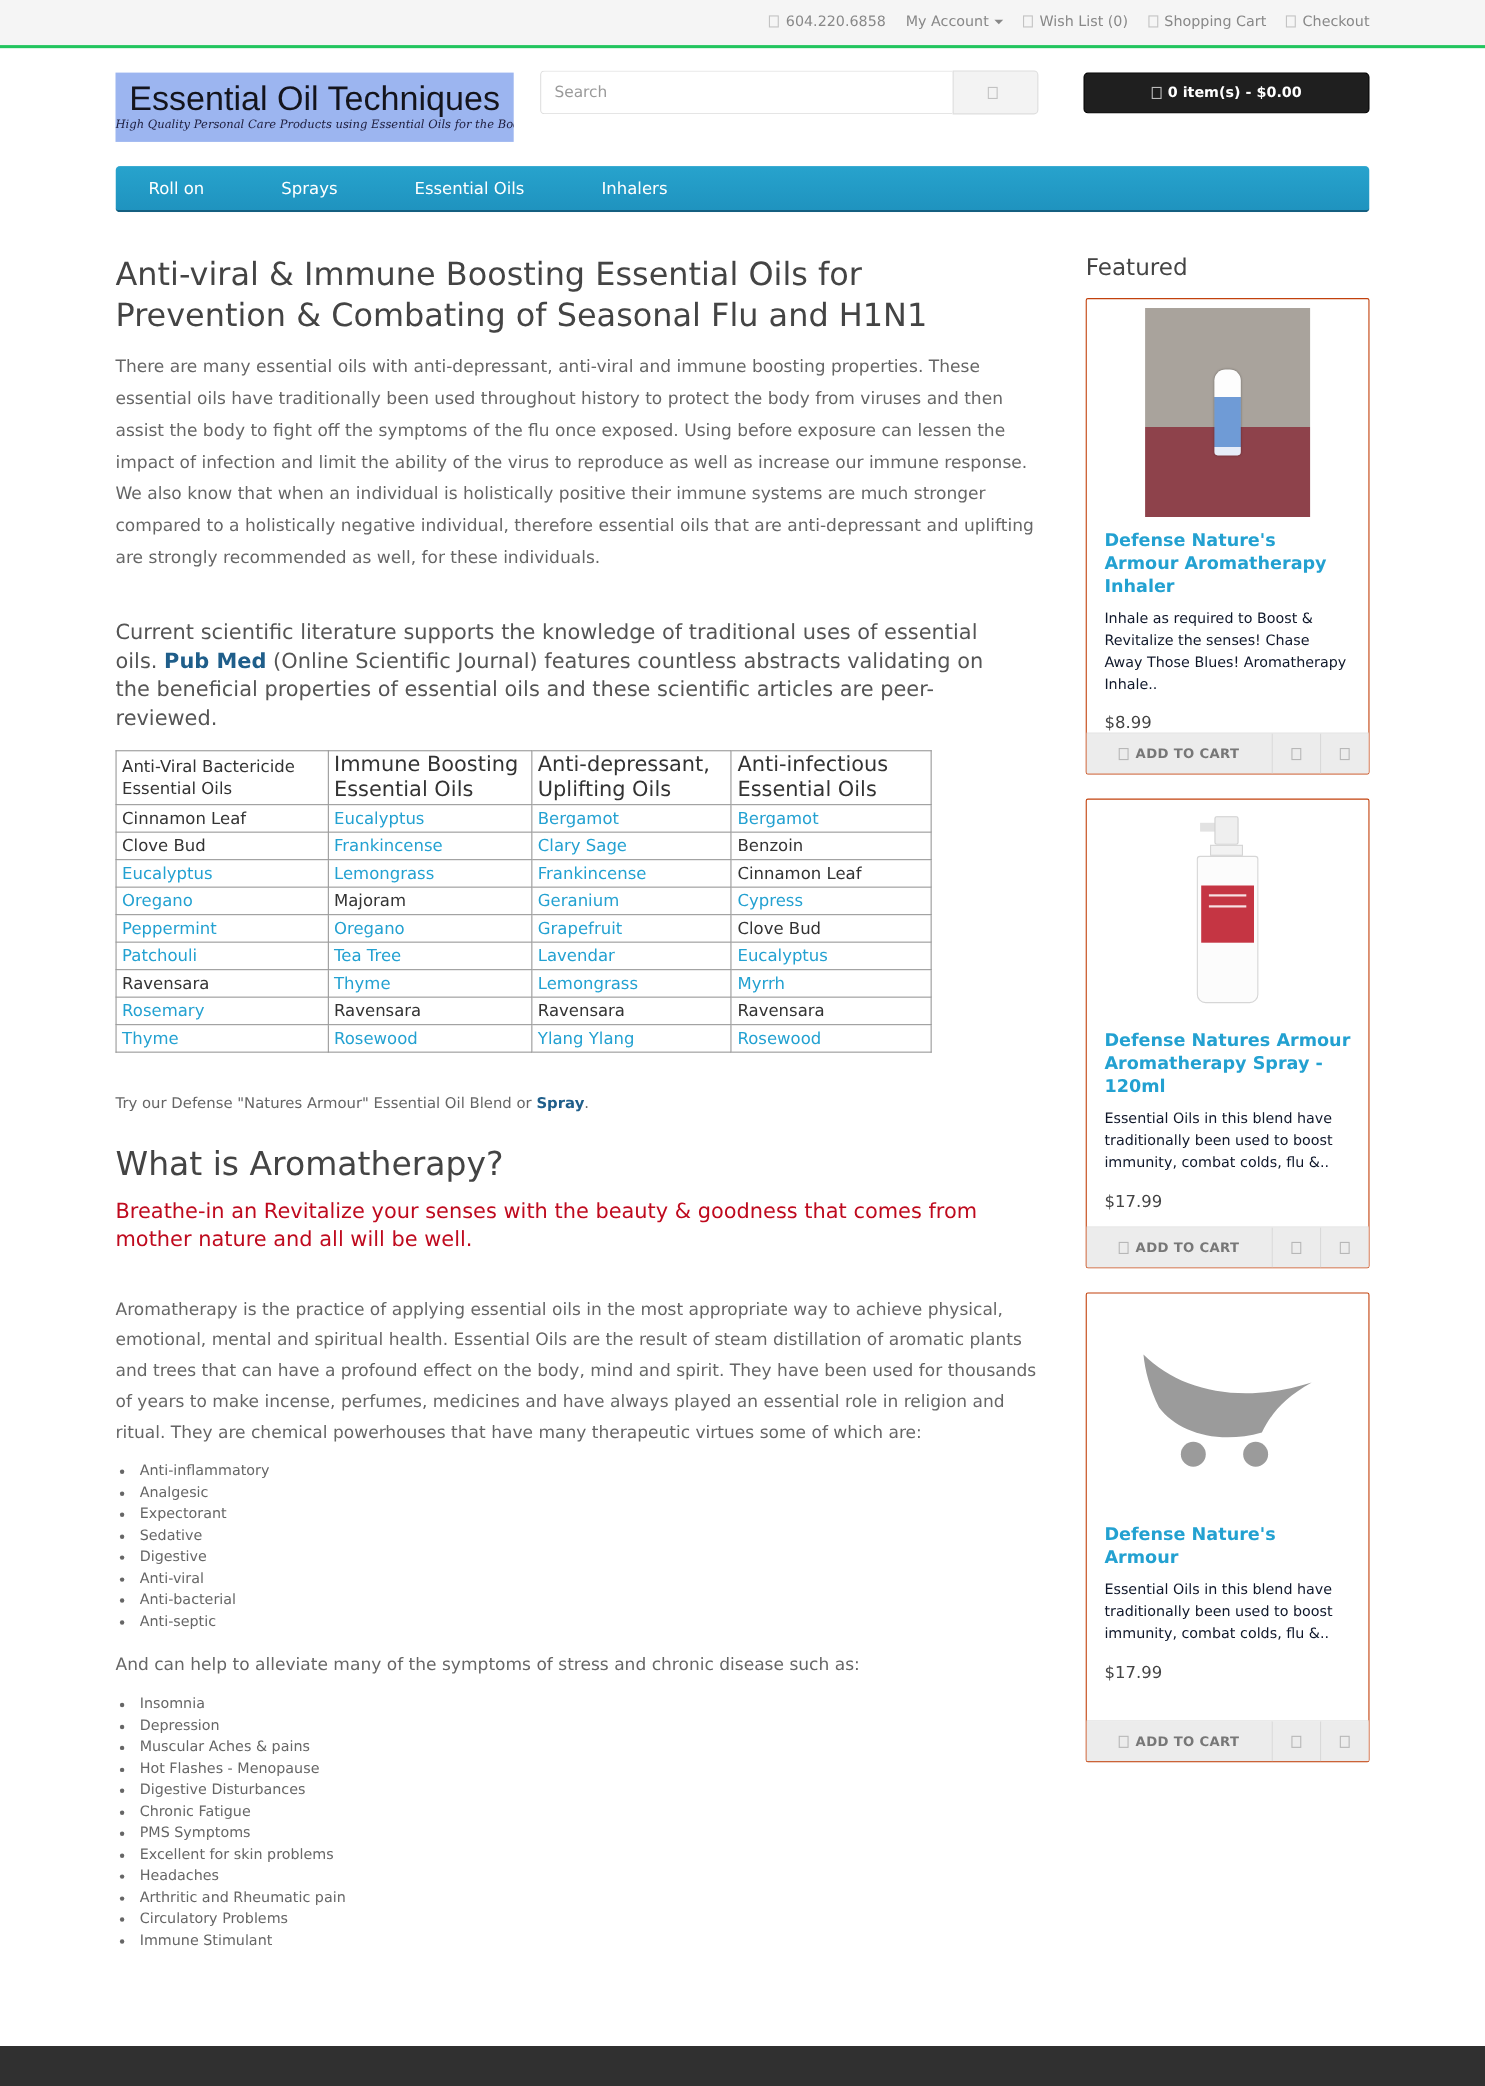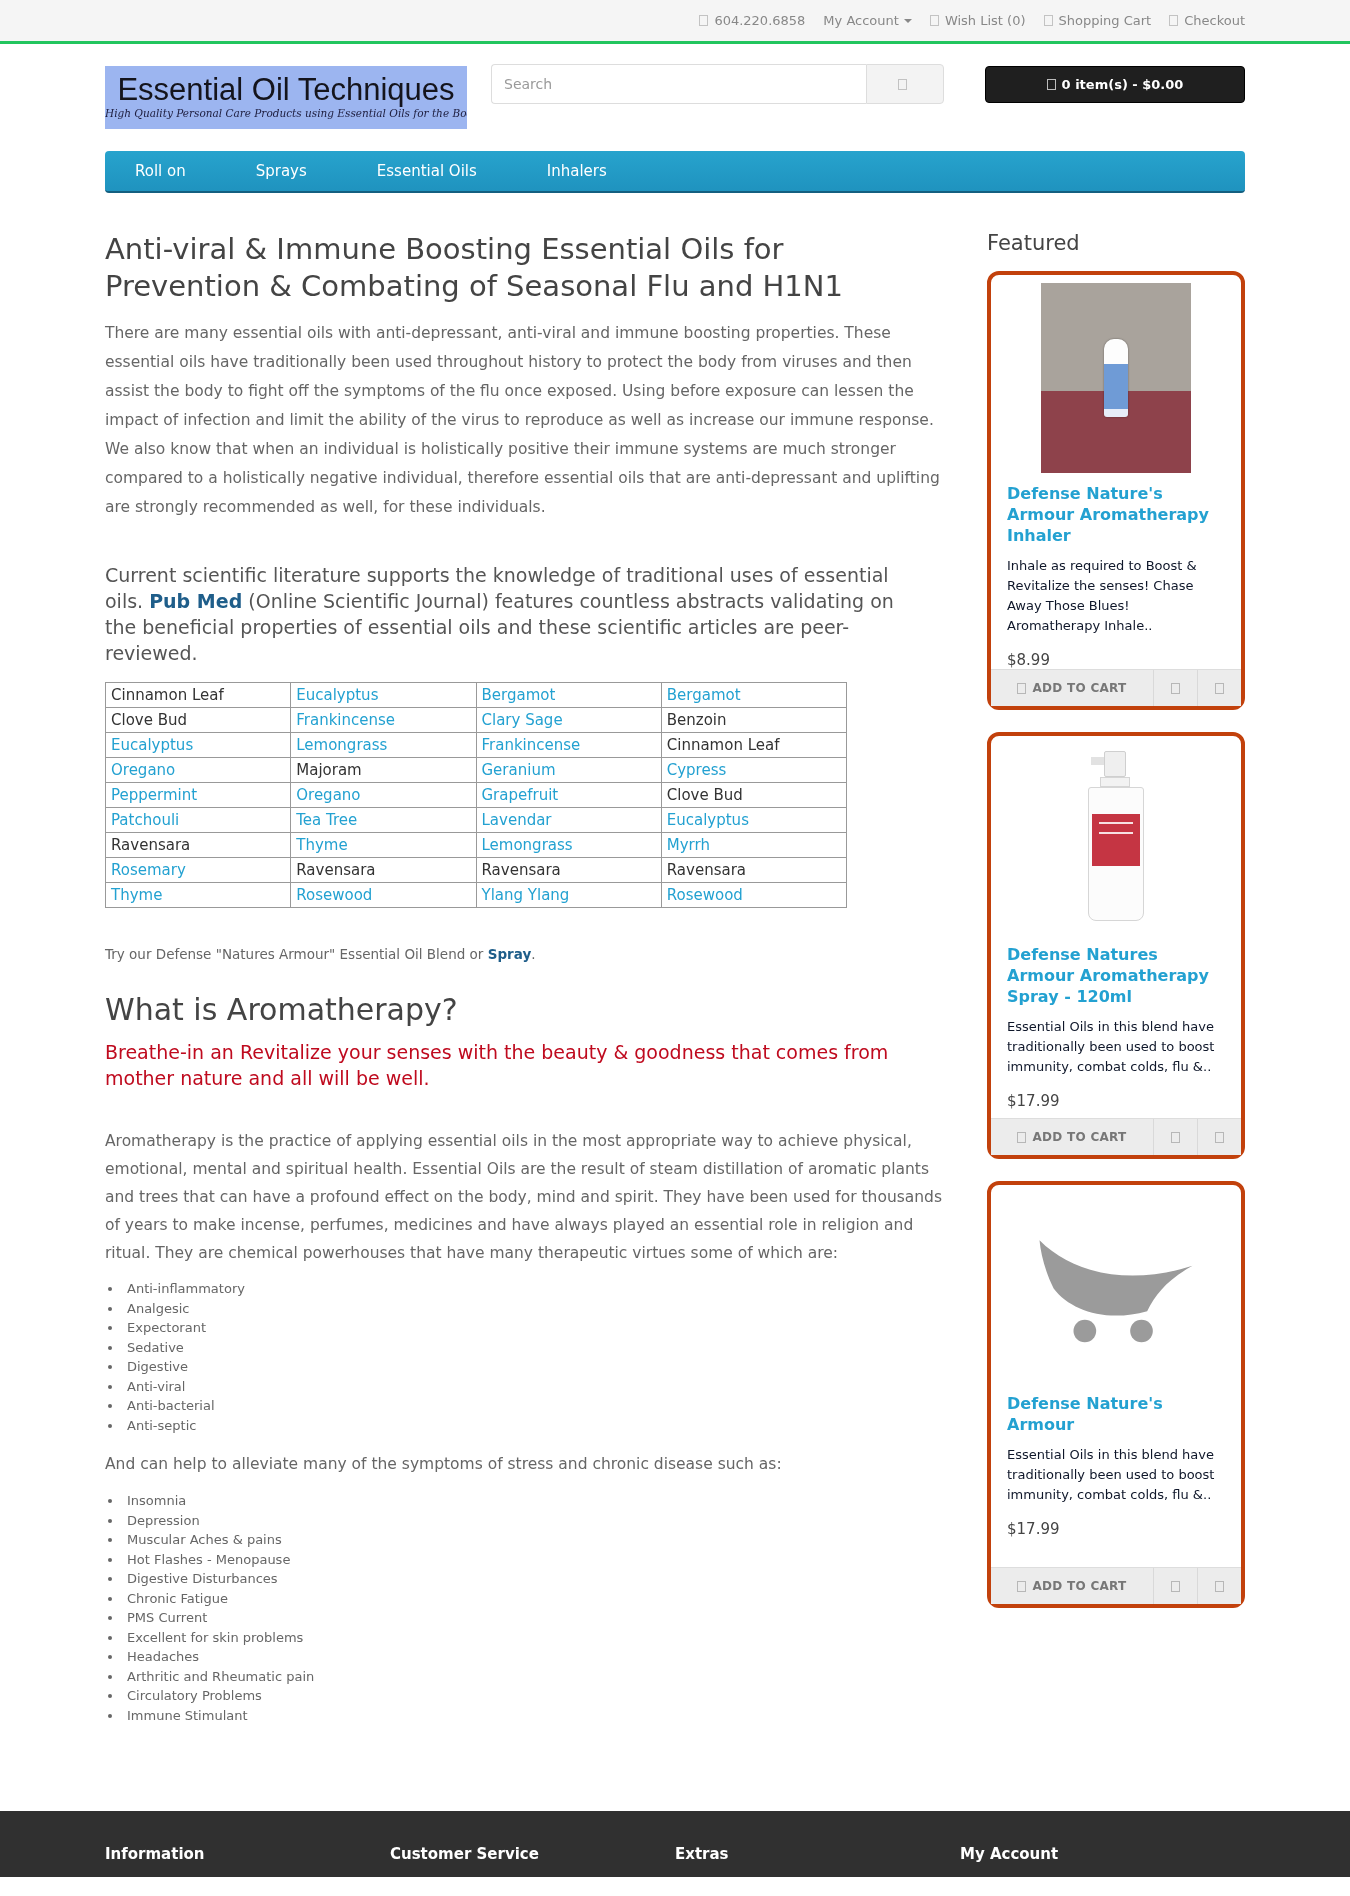--- a/index.html
+++ b/index.html
@@ -57,21 +57,21 @@
   p.try { font-size:13.5px; color:#666; margin:0 0 30px; }
   h2.aroma-title { font-size:30px; font-weight:400; color:#444; margin:0 0 12px; }
   p.red { font-size:19px; line-height:26px; color:#bf0a1e; margin:0 0 36px; max-width:810px; }
   p.aroma-body { font-size:15.5px; line-height:28px; color:#666; margin:0 0 12px; }
   ul.blist { margin:0 0 16px 18px; list-style:disc; }
   ul.blist li { font-size:13px; line-height:19.5px; color:#666; padding-left:4px; }
   p.sym-intro { font-size:15.5px; line-height:26px; color:#666; margin:6px 0 14px; }
 
   
   h3.featured { font-size:21px; font-weight:400; color:#444; margin:0 0 16px; }
-  .tile { border:4px solid #c2410c; border-radius:12px; margin-bottom:22px; min-height:427px; display:flex; flex-direction:column; background:#fff; }
+  .tile { border:1px solid #c2410c; border-radius:2px; margin-bottom:22px; min-height:427px; display:flex; flex-direction:column; background:#fff; }
   .img-area { height:198px; display:flex; align-items:center; justify-content:center; padding-top:8px; cursor:pointer; }
   .caption { padding:10px 16px 0; }
   .p-title { font-size:16px; line-height:21px; font-weight:bold; color:#23a1d1; cursor:pointer; }
   .p-desc { font-size:13px; line-height:20px; color:#0f172a; margin-top:10px; }
   .p-price { font-size:15px; color:#444; margin-top:15px; }
   .btnrow { margin-top:auto; border-top:1px solid #ddd; display:flex; height:37px; background:#fff; }
   .btnrow .bg { background:#ececec; color:#777; display:flex; align-items:center; justify-content:center; cursor:pointer; border:none; font-family:inherit; }
   .btn-cart { flex:1; font-size:12px; font-weight:bold; letter-spacing:.3px; }
   .btn-sq { width:44px; border-left:1px solid #d9d9d9 !important; }
   .btnrow .tofu { margin-right:6px; }
@@ -140,20 +140,26 @@
 </div>
 
 <div class="container main">
   <div class="content">
     <h1 class="page-title">Anti-viral &amp; Immune Boosting Essential Oils for Prevention &amp; Combating of Seasonal Flu and H1N1</h1>
     <p class="intro">There are many essential oils with anti-depressant, anti-viral and immune boosting properties. These essential oils have traditionally been used throughout history to protect the body from viruses and then assist the body to fight off the symptoms of the flu once exposed. Using before exposure can lessen the impact of infection and limit the ability of the virus to reproduce as well as increase our immune response. We also know that when an individual is holistically positive their immune systems are much stronger compared to a holistically negative individual, therefore essential oils that are anti-depressant and uplifting are strongly recommended as well, for these individuals.</p>
     <p class="lit"><span>Current scientific literature supports the knowledge of traditional uses of essential oils. </span><b>Pub Med</b><span> (Online Scientific Journal) features countless abstracts validating on the beneficial properties of essential oils and these scientific articles are peer-reviewed.</span></p>
 
     <table class="oils">
       <tbody>
+          <tr>
+        <th class="h-sm" style="width:26%">Anti-Viral Bactericide Essential Oils</th>
+        <th class="h-lg" style="width:25%">Immune Boosting Essential Oils</th>
+        <th class="h-lg" style="width:24.5%">Anti-depressant, Uplifting Oils</th>
+        <th class="h-lg" style="width:24.5%">Anti-infectious Essential Oils</th>
+      </tr>
       <tr>
         <td><span class="t">Cinnamon Leaf</span></td>
         <td><span class="a">Eucalyptus</span></td>
         <td><span class="a">Bergamot</span></td>
         <td><span class="a">Bergamot</span></td>
       </tr>
       <tr>
         <td><span class="t">Clove Bud</span></td>
         <td><span class="a">Frankincense</span></td>
         <td><span class="a">Clary Sage</span></td>
@@ -223,21 +229,21 @@
 
     <p class="sym-intro">And can help to alleviate many of the symptoms of stress and chronic disease such as:</p>
 
     <ul class="blist">
       <li>Insomnia</li>
       <li>Depression</li>
       <li>Muscular Aches &amp; pains</li>
       <li>Hot Flashes - Menopause</li>
       <li>Digestive Disturbances</li>
       <li>Chronic Fatigue</li>
-      <li>PMS Current</li>
+      <li>PMS Symptoms</li>
       <li>Excellent for skin problems</li>
       <li>Headaches</li>
       <li>Arthritic and Rheumatic pain</li>
       <li>Circulatory Problems</li>
       <li>Immune Stimulant</li>
     </ul>
   </div>
 
   <div class="sidebar">
     <h3 class="featured">Featured</h3>

